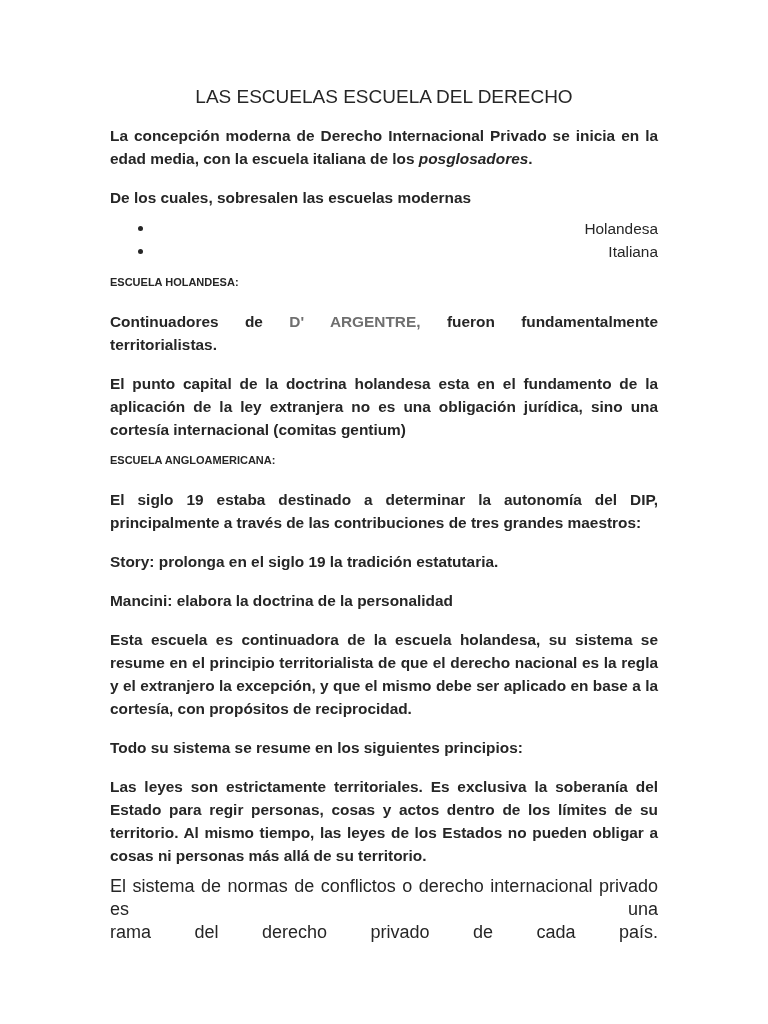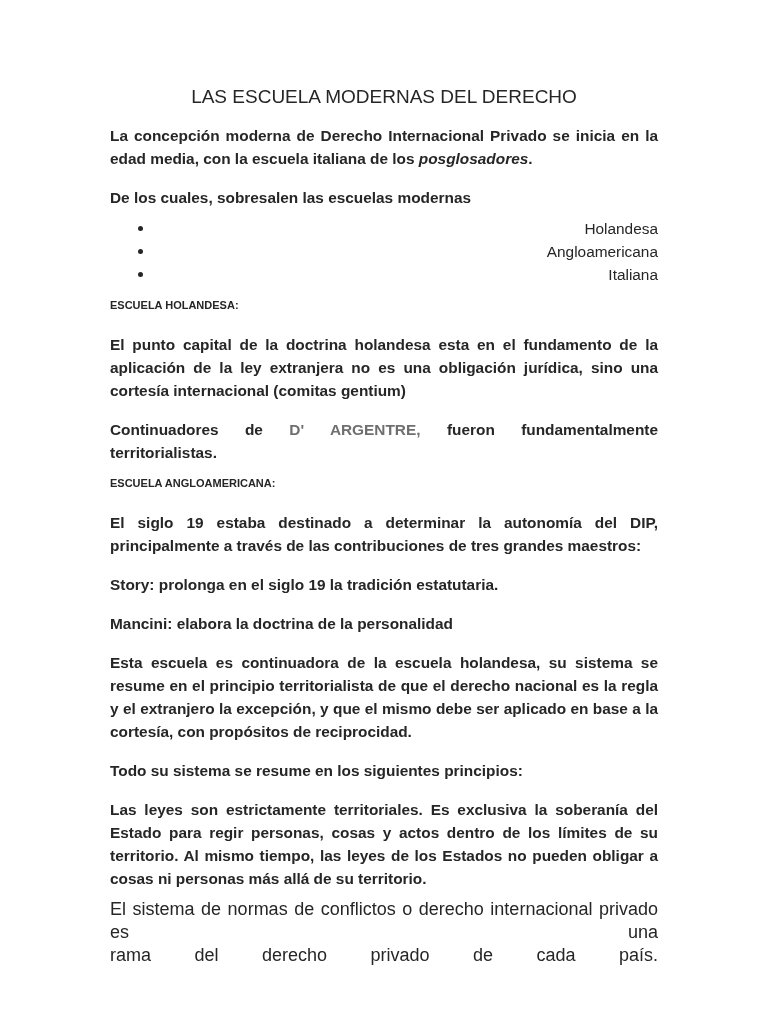--- a/index.html
+++ b/index.html
@@ -39,46 +39,42 @@
     text-align:justify;text-align-last:justify;-moz-text-align-last:justify;
     hyphens:none;-webkit-hyphens:none;
   }
   em{font-style:italic;}
 </style>
 </head>
 <body>
 
 <div class="page">
 
-  <h1 class="doc-title">LAS ESCUELA MODERNAS DEL DERECHO</h1>
+  <h1 class="doc-title">LAS ESCUELAS ESCUELA DEL DERECHO</h1>
 
   <p class="para"><span>La concepción moderna de Derecho Internacional Privado se inicia en la edad media, con la escuela italiana de los </span><em>posglosadores</em><span>.</span></p>
 
   <p class="para">De los cuales, sobresalen las escuelas modernas</p>
 
   <ul class="bullet-list">
     <li>
       <span class="dot"></span>
       <span>Holandesa</span>
     </li>
     <li>
       <span class="dot"></span>
-      <span>Angloamericana</span>
-    </li>
-    <li>
-      <span class="dot"></span>
       <span>Italiana</span>
     </li>
   </ul>
 
   <h2 class="sec-heading">ESCUELA HOLANDESA:</h2>
 
+  <p class="para"><span>Continuadores de </span><span class="muted">D' ARGENTRE,</span><span> fueron fundamentalmente territorialistas.</span></p>
+
   <p class="para">El punto capital de la doctrina holandesa esta en el fundamento de la aplicación de la ley extranjera no es una obligación jurídica, sino una cortesía internacional (comitas gentium)</p>
-
-  <p class="para"><span>Continuadores de </span><span class="muted">D' ARGENTRE,</span><span> fueron fundamentalmente territorialistas.</span></p>
 
   <h2 class="sec-heading">ESCUELA ANGLOAMERICANA:</h2>
 
   <p class="para">El siglo 19 estaba destinado a determinar la autonomía del DIP, principalmente a través de las contribuciones de tres grandes maestros:</p>
 
   <p class="para">Story: prolonga en el siglo 19 la tradición estatutaria.</p>
 
   <p class="para">Mancini: elabora la doctrina de la personalidad</p>
 
 

